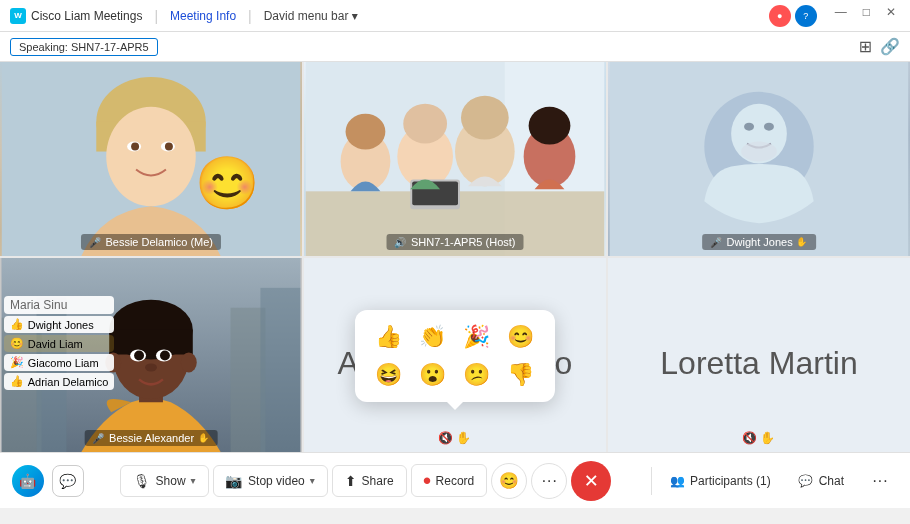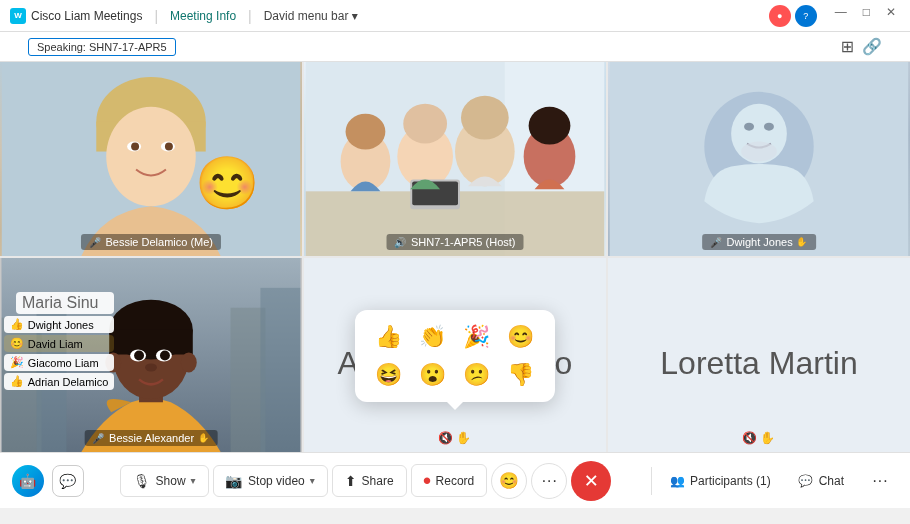--- a/index.html
+++ b/index.html
@@ -6,30 +6,30 @@
     body { width: 910px; height: 524px; font-family: -apple-system, BlinkMacSystemFont, 'Segoe UI', sans-serif; overflow: hidden; background: #f0f0f0; }
 
     
     .titlebar {
       display: flex; align-items: center; height: 32px; background: #fff;
       border-bottom: 1px solid #ddd; padding: 0 10px; gap: 12px;
     }
     .titlebar-logo { display: flex; align-items: center; gap: 5px; font-size: 12px; color: #333; }
     .titlebar-logo .cisco-icon { width: 16px; height: 16px; background: #00BCEB; border-radius: 3px; display: inline-flex; align-items: center; justify-content: center; color: white; font-size: 8px; font-weight: bold; }
     .titlebar-sep { color: #ccc; font-size: 14px; }
-    .titlebar-meeting { font-size: 12px; color: #0f766e; cursor: pointer; }
+    .titlebar-meeting { font-size: 12px; color: #1d4ed8; cursor: pointer; }
     .titlebar-showmenu { font-size: 12px; color: #444; cursor: pointer; }
     .titlebar-controls { margin-left: auto; display: flex; gap: 6px; }
     .win-controls { display: flex; gap: 8px; margin-left: 8px; }
     .win-btn { font-size: 12px; color: #666; cursor: pointer; padding: 0 4px; }
 
     
     .infobar {
       display: flex; align-items: center; height: 30px; background: #fff;
-      border-bottom: 1px solid #e0e0e0; padding: 0 28px; gap: 10px;
+      border-bottom: 1px solid #e0e0e0; padding: 0 10px; gap: 10px;
     }
     .speaking-badge {
       border: 1.5px solid #0076d5; border-radius: 3px; padding: 2px 8px;
       font-size: 11px; color: #333; font-weight: 500;
     }
     .infobar-right { margin-left: auto; display: flex; gap: 8px; }
     .grid-icon, .link-icon { font-size: 16px; color: #555; cursor: pointer; }
 
     
     .video-grid {
@@ -327,21 +327,21 @@
         <ellipse cx="164" cy="98" rx="5" ry="5" fill="#1a0e08"></ellipse>
 
         <ellipse cx="150" cy="110" rx="6" ry="4" fill="#5a3020"></ellipse>
 
         <path d="M138 122 Q150 132 162 122" stroke="#8a4030" stroke-width="2.5" fill="none"></path>
 
         <path d="M110 155 Q95 135 130 145" fill="#d09028"></path>
       </svg>
       
       <div class="side-reactions">
-        <div class="side-reaction-item" style="font-size:16px;color:#666;margin-left:12px;">Maria Sinu</div>
+        <div class="side-reaction-item" style="font-size:12px;color:#666;">Maria Sinu</div>
         <div class="side-reaction-item">
           <span>👍</span>
           <span>Dwight Jones</span>
         </div>
         <div class="side-reaction-item" style="background:rgba(255,200,50,0.2);">
           <span>😊</span>
           <span>David Liam</span>
         </div>
         <div class="side-reaction-item">
           <span>🎉</span>

